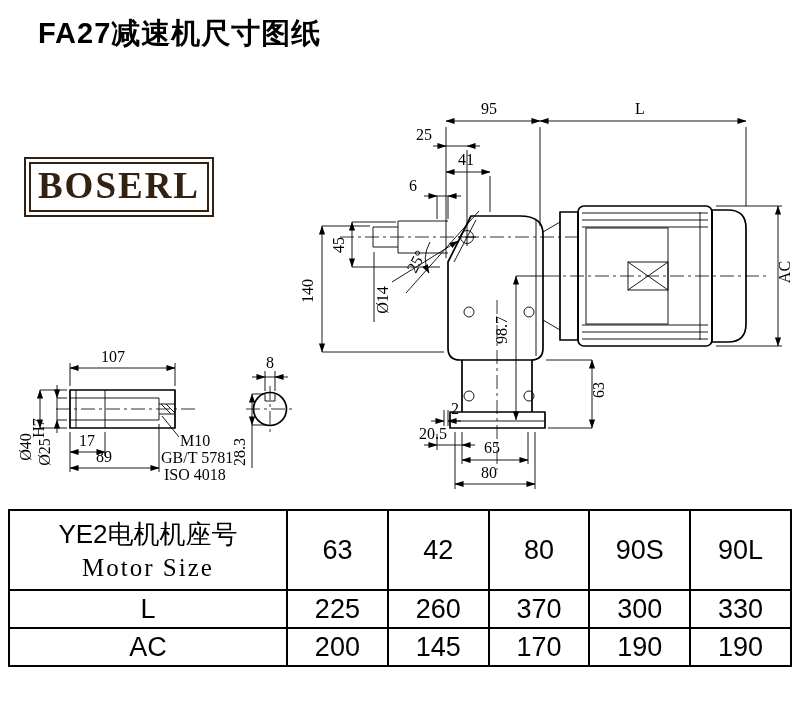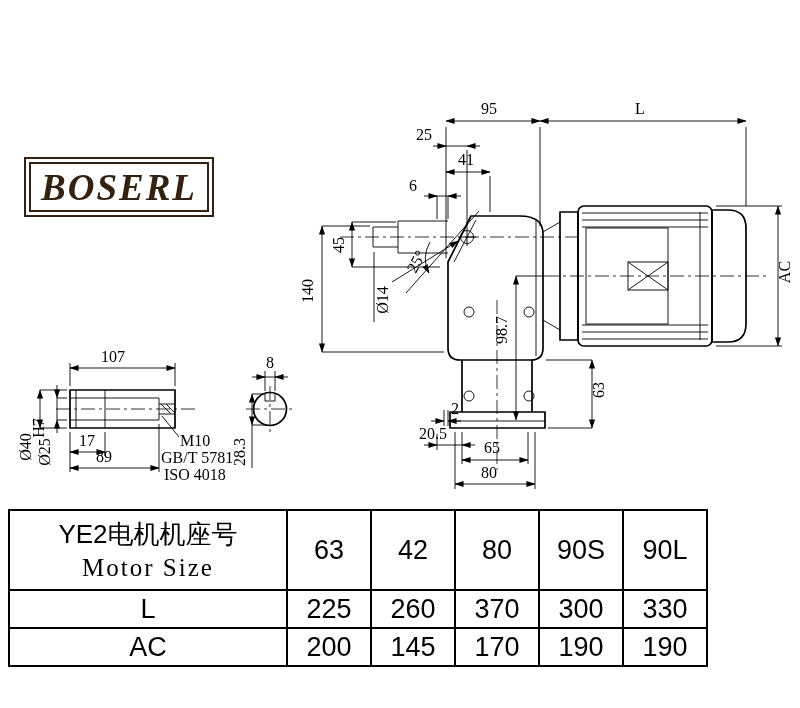--- a/index.html
+++ b/index.html
@@ -10,33 +10,33 @@
   .title {
     position:absolute; left:38px; top:14px;
     font-size:29px; font-weight:bold; letter-spacing:1px;
   }
   .logo {
     position:absolute; left:24px; top:157px; width:180px; height:50px;
     border:2px solid #332211; padding:3px; box-sizing:content-box;
   }
   .logo-inner {
     width:100%; height:100%; border:2px solid #332211; box-sizing:border-box;
-    display:flex; align-items:center; justify-content:center;font-style:italic;
+    display:flex; justify-content:center;
   }
   .logo-text {
     font-family:"Liberation Serif", serif; font-weight:bold;
     font-size:37px; color:#332211; letter-spacing:2px;
   }
   svg.drawing { position:absolute; left:0; top:0; }
   svg text { font-family:"Liberation Serif", serif; font-size:16px; fill:#000; }
   .o  { stroke:#000; stroke-width:1.7; fill:none; stroke-linejoin:round; }
   .t  { stroke:#000; stroke-width:0.9; fill:none; }
   .cl { stroke:#000; stroke-width:0.8; fill:none; stroke-dasharray:14 4 3 4; }
   table.spec {
-    position:absolute; left:8px; top:509px; width:700px;
+    position:absolute; left:8px; top:509px; width:784px;
     border-collapse:collapse; table-layout:fixed; background:#fff;padding-left:12px;
   }
   table.spec th, table.spec td {
     border:2px solid #000; text-align:center; vertical-align:middle;
     padding:0; font-weight:normal; color:#000;
   }
   .c0 { width:276px; }
   tr.hdr  { height:80px; }
   tr.row  { height:38px; }
   .hdr-cn { font-size:26px; line-height:1.35; }
@@ -214,20 +214,21 @@
       <path class="t" d="M288,377 H275" marker-end="url(#arw)"></path>
       <text x="270" y="368" text-anchor="middle">8</text>
 
       <path class="t" d="M252,394 H263 M252,425 H266"></path>
       <path class="t" d="M252,394 V425" marker-start="url(#arw)" marker-end="url(#arw)"></path>
       <path class="t" d="M252,425 V468"></path>
       <text transform="rotate(-90 245 452)" x="245" y="452" text-anchor="middle">28.3</text>
     </g>
   </svg>
 
+  <div class="title">FA27减速机尺寸图纸</div>
 
   <div class="logo">
     <div class="logo-inner">
       <span class="logo-text">BOSERL</span>
     </div>
   </div>
 
   <table class="spec">
     <tbody>
         <tr class="hdr">

